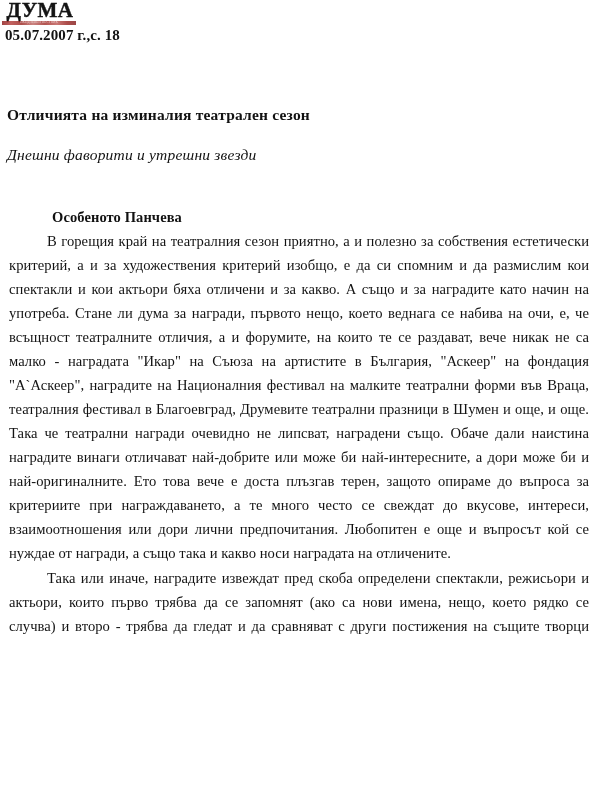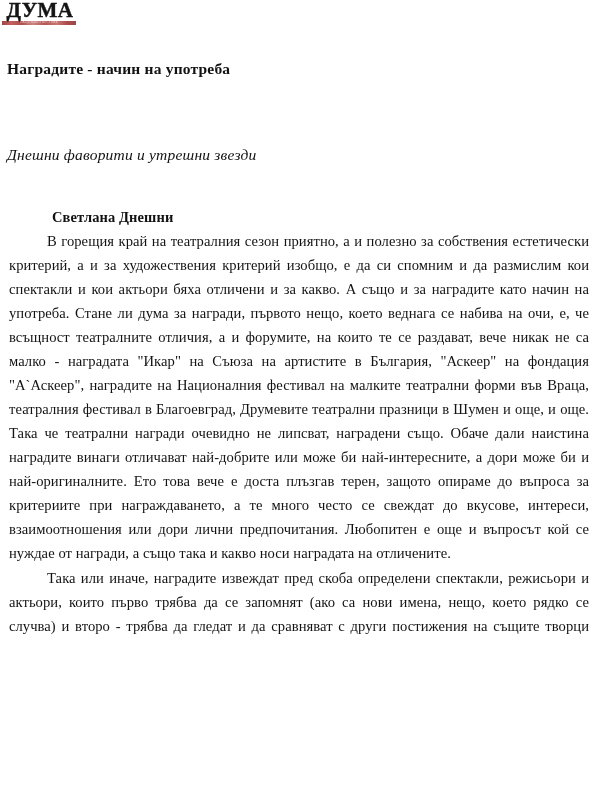--- a/index.html
+++ b/index.html
@@ -147,25 +147,26 @@
 
 <div class="page">
 
   <div class="masthead">
     <div class="masthead-word">ДУМА</div>
     <div class="masthead-rule">
       <div class="masthead-rule-text">ЕЖЕДНЕВЕН ВЕСТНИК</div>
     </div>
   </div>
 
+  <div class="dateline">05.07.2007 г.,с. 18</div>
 
-  <div class="headline-1">Наградите - начин на употреба</div>
 
+  <div class="headline-2">Отличията на изминалия театрален сезон</div>
 
   <div class="headline-3">Днешни фаворити и утрешни звезди</div>
 
   <div class="article-body">
-    <div class="byline">Светлана Днешни</div>
+    <div class="byline">Особеното Панчева</div>
     <p class="para">В горещия край на театралния сезон приятно, а и полезно за собствения естетически критерий, а и за художествения критерий изобщо, е да си спомним и да размислим кои спектакли и кои актьори бяха отличени и за какво. А също и за наградите като начин на употреба. Стане ли дума за награди, първото нещо, което веднага се набива на очи, е, че всъщност театралните отличия, а и форумите, на които те се раздават, вече никак не са малко - наградата "Икар" на Съюза на артистите в България, "Аскеер" на фондация "А`Аскеер", наградите на Националния фестивал на малките театрални форми във Враца, театралния фестивал в Благоевград, Друмевите театрални празници в Шумен и още, и още. Така че театрални награди очевидно не липсват, наградени също. Обаче дали наистина наградите винаги отличават най-добрите или може би най-интересните, а дори може би и най-оригиналните. Ето това вече е доста плъзгав терен, защото опираме до въпроса за критериите при награждаването, а те много често се свеждат до вкусове, интереси, взаимоотношения или дори лични предпочитания. Любопитен е още и въпросът кой се нуждае от награди, а също така и какво носи наградата на отличените.</p>
     <p class="para">Така или иначе, наградите извеждат пред скоба определени спектакли, режисьори и актьори, които първо трябва да се запомнят (ако са нови имена, нещо, което рядко се случва) и второ - трябва да гледат и да сравняват с други постижения на същите творци (целта е да се види има ли развитие или наградата е случайност). Особеното на нашите театрални награди е това, че поне две от най-значимите и най-престижните - "Икар" и "Аскеер", се присъждат от хора от театралната гилдия на техни колеги, което ще рече, че са съсловни награди и може би точно в това е тяхната ценност. За този сезон журитата и на двете бяха поразително единодушни в избора си - най-добрият спектакъл е "Дон Жуан" по Жан-Батист Молиер, постановка на Александър Морфов в Народния театър "Иван Вазов", а най-добрият режисьор е Александър Морфов за същото представление. Явно впечатляващата визуалност и игровата същност на това представление не са оставили никакви съмнения у никого. Струва ми се, че за този режисьор</p>
   </div>
 
 </div>
 
 </body></html>

